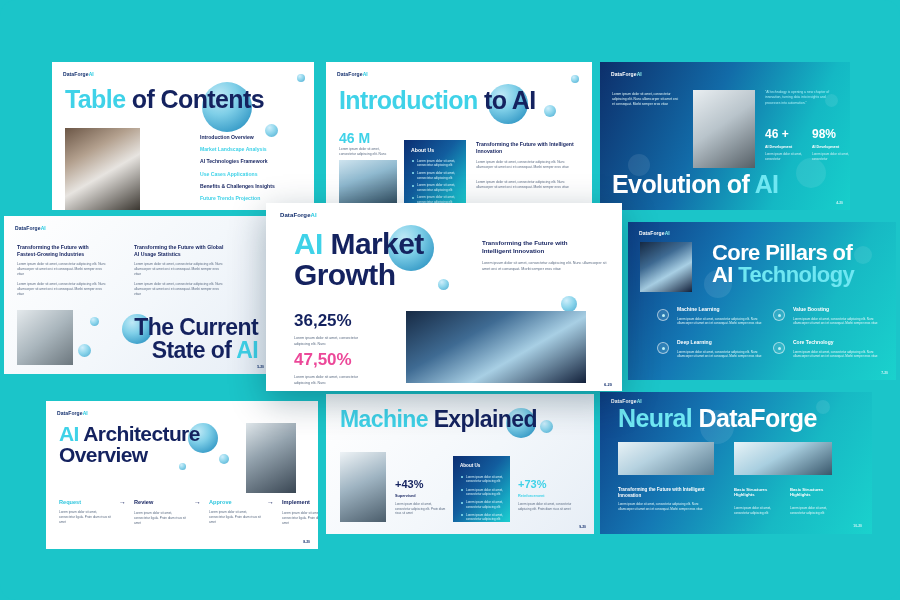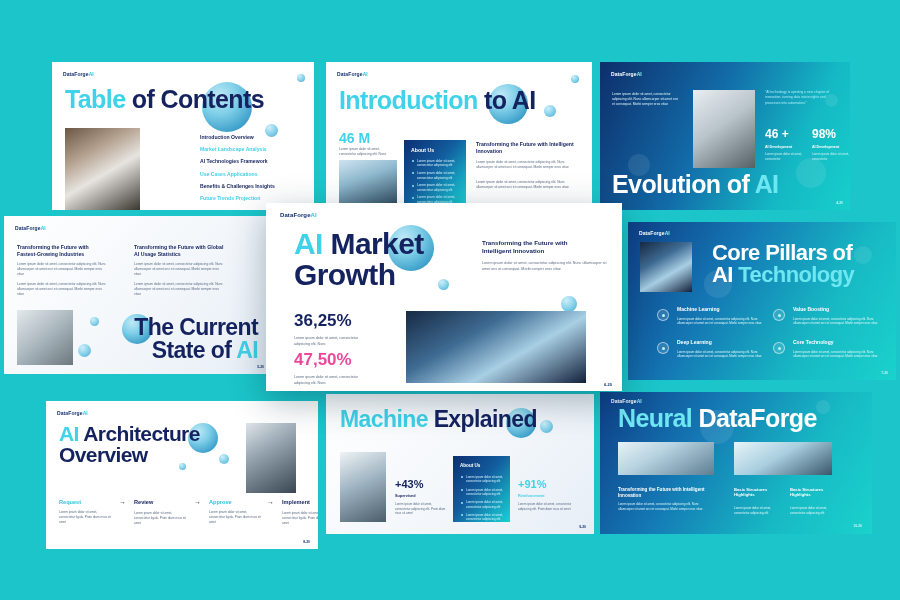--- a/index.html
+++ b/index.html
@@ -287,21 +287,21 @@
       <div class="ab-title" style="position:absolute;left:7px;top:7px;font-size:4.6px;">About Us</div>
       <ul style="position:absolute;left:8px;top:19px;width:44px;">
         <li style="font-size:3px;padding-left:5px;margin-bottom:4px;">Lorem ipsum dolor sit amet, consectetur adipiscing elit</li>
         <li style="font-size:3px;padding-left:5px;margin-bottom:4px;">Lorem ipsum dolor sit amet, consectetur adipiscing elit</li>
         <li style="font-size:3px;padding-left:5px;margin-bottom:4px;">Lorem ipsum dolor sit amet, consectetur adipiscing elit</li>
         <li style="font-size:3px;padding-left:5px;">Lorem ipsum dolor sit amet, consectetur adipiscing elit</li>
       </ul>
     </div>
 
     <div style="position:absolute;left:192px;top:84px;width:54px;">
-      <div style="font-size:11px;font-weight:700;color:#3fd2e8;">+91%</div>
+      <div style="font-size:11px;font-weight:700;color:#3fd2e8;">+73%</div>
       <div style="font-size:3.8px;font-weight:700;color:#3fd2e8;margin-top:4px;">Reinforcement</div>
       <div class="body-txt" style="font-size:3px;margin-top:4px;">Lorem ipsum dolor sit amet, consectetur adipiscing elit. Proin diam risus sit amet</div>
     </div>
     <div class="pgnum" style="right:8px;bottom:5px;font-size:3.4px;">9-20</div>
   </div>
 
   <div class="slide teal" style="left:600px; top:392px; width:272px; height:142px;">
     <div class="bubble bub-ghost" style="left:100px;top:18px;width:34px;height:34px;"></div>
     <div class="bubble bub-ghost" style="left:216px;top:8px;width:14px;height:14px;"></div>
     <div class="logo light" style="left:11px; top:6px; font-size:5px;">

